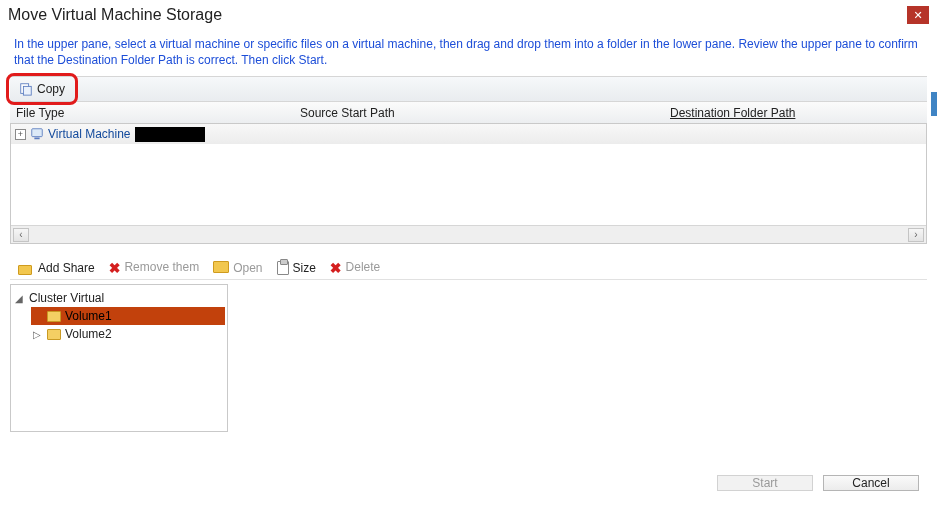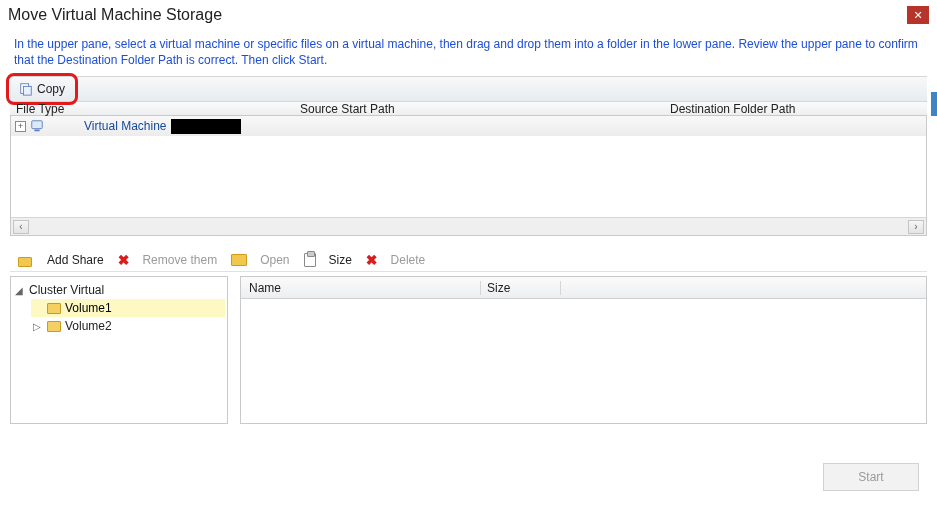--- a/index.html
+++ b/index.html
@@ -59,27 +59,27 @@
     margin: -4px 0 -4px -4px;
   }
   .copy-icon {
     width: 14px; height: 14px;
   }
   .upper-header {
     display: flex;
     align-items: center;
     background: linear-gradient(#fbfbfb,#eceef0);
     border-bottom: 1px solid #c9c9c9;
-    height: 14px;
+    height: 22px;
     margin: 0 10px;
     font-size: 12px;
   }
   .upper-header .col1 { width: 290px; padding-left: 6px; }
   .upper-header .col2 { width: 370px; }
-  .upper-header .col3 { flex: 1; }
+  .upper-header .col3 { flex: 1; text-decoration: underline; }
   .upper-body {
     margin: 0 10px;
     border: 1px solid #c9c9c9;
     border-top: none;
     height: 120px;
     position: relative;
     display: flex;
     flex-direction: column;
   }
   .vm-row {
@@ -93,21 +93,21 @@
   .expander {
     border: 1px solid #8a8a8a;
     width: 11px; height: 11px;
     display: flex; align-items: center; justify-content: center;
     font-size: 9px; line-height: 1;
     background: #fff;
     cursor: pointer;
     color:#555;
   }
   .vm-icon { width: 14px; height: 14px; }
-  .vm-label { color: #134a9c; margin-left: 36px; }
+  .vm-label { color: #134a9c; }
   .black-redact { background:#000; width:70px; height:15px; }
   .hscroll-placeholder {
     margin-top: auto;
     height: 18px;
     background: #efefef;
     border-top: 1px solid #d6d6d6;
     display: flex; align-items: center; justify-content: space-between;
     padding: 0 2px;
   }
   .hscroll-placeholder .arrow {
@@ -120,21 +120,21 @@
   }
   .toolbar {
     margin: 12px 10px 0 10px;
     display: flex; align-items: center;
     gap: 6px;
     height: 24px;
     padding-left: 4px;
     border-bottom: 1px solid #e1e1e1;
   }
   .tbtn {
-    display: flex; align-items: center; gap: 13px;
+    display: flex; align-items: flex-start; gap: 4px;
     padding: 2px 4px;
     cursor: pointer;
     font-size: 12px;
   }
   .tbtn.disabled { color: #9a9a9a; cursor: default; }
   .icon-x { color:#d41f1f; font-weight:bold; font-size:14px;}
   .icon-folder-y { width:16px;height:12px;background:#f2c74e;border:1px solid #cf9b1e;border-radius:1px;}
   .icon-paste { width:12px;height:14px;border:1px solid #888;border-radius:1px;background:#fff;position:relative;}
   .icon-paste::before{content:"";position:absolute;top:-3px;left:2px;width:6px;height:4px;background:#ccc;border:1px solid #888;border-radius:1px;}
   .icon-addshare { width:16px;height:14px;position:relative;}
@@ -149,21 +149,21 @@
     width: 218px;
     height: 148px;
     border: 1px solid #c9c9c9;
     background: #fff;
     padding: 4px 2px;
     overflow: auto;
   }
   .tree-root { font-size: 12px; }
   .tree-row { display:flex;align-items:center;gap:4px;height:18px;padding-left:2px;cursor:pointer;}
   .tree-row .caret { width:10px;color:#666;font-size:10px;}
-  .tree-row.sel { background:#fef9c3; }
+  .tree-row.sel { background:#c2410c; }
   .tree-row.sel .lbl{ color:#000; }
   .folder-icon{width:14px;height:11px;background:#f4cf63;border:1px solid #c99a23;border-radius:1px;}
   .tree-indent1{padding-left:18px;}
   .file-pane {
     flex: 1;
     height: 148px;
     border: 1px solid #c9c9c9;
     background: #fff;
     display:flex;flex-direction:column;
   }
@@ -175,21 +175,21 @@
   }
   .file-header .fc1{width:240px;padding-left:8px;border-right:1px solid #d6d6d6;}
   .file-header .fc2{width:80px;border-right:1px solid #d6d6d6;padding-left:6px;}
   .file-header .fc3{flex:1;}
   .button-row {
     position:absolute;
     right: 18px; bottom: 14px;
     display:flex; gap:10px;
   }
   .winbtn {
-    width: 96px; height: 28px;
+    width: 96px; height: 16px;
     background: linear-gradient(#fafafa,#ececec);
     border: 1px solid #b5b5b5;
     font-size: 12px;
     display:flex;align-items:center;justify-content:center;
     cursor:pointer;
   }
   .winbtn.disabled { color:#9a9a9a; background:#f2f2f2; border-color:#d2d2d2; cursor:default;}
   .side-blue-bar {
     position:absolute; right:0; top:92px; width:6px; height:24px; background:#3f84c4;
   }
@@ -279,28 +279,24 @@
         </div>
         <div class="tree-row">
           <span class="caret">▷</span>
           <span class="folder-icon"></span>
           <span class="lbl">Volume2</span>
         </div>
       </div>
     </div>
   </div>
 
-  <div class="file-pane">
-    <div class="file-header">
-      <div class="fc1">Name</div>
-      <div class="fc2">Size</div>
-      <div class="fc3"></div>
-    </div>
-  </div>
 </div>
 
 <div class="button-row">
   <div class="winbtn disabled">
     <span>Start</span>
   </div>
+  <div class="winbtn">
+    <span>Cancel</span>
+  </div>
 </div>
 
 <div class="side-blue-bar"></div>
 
 </body></html>

